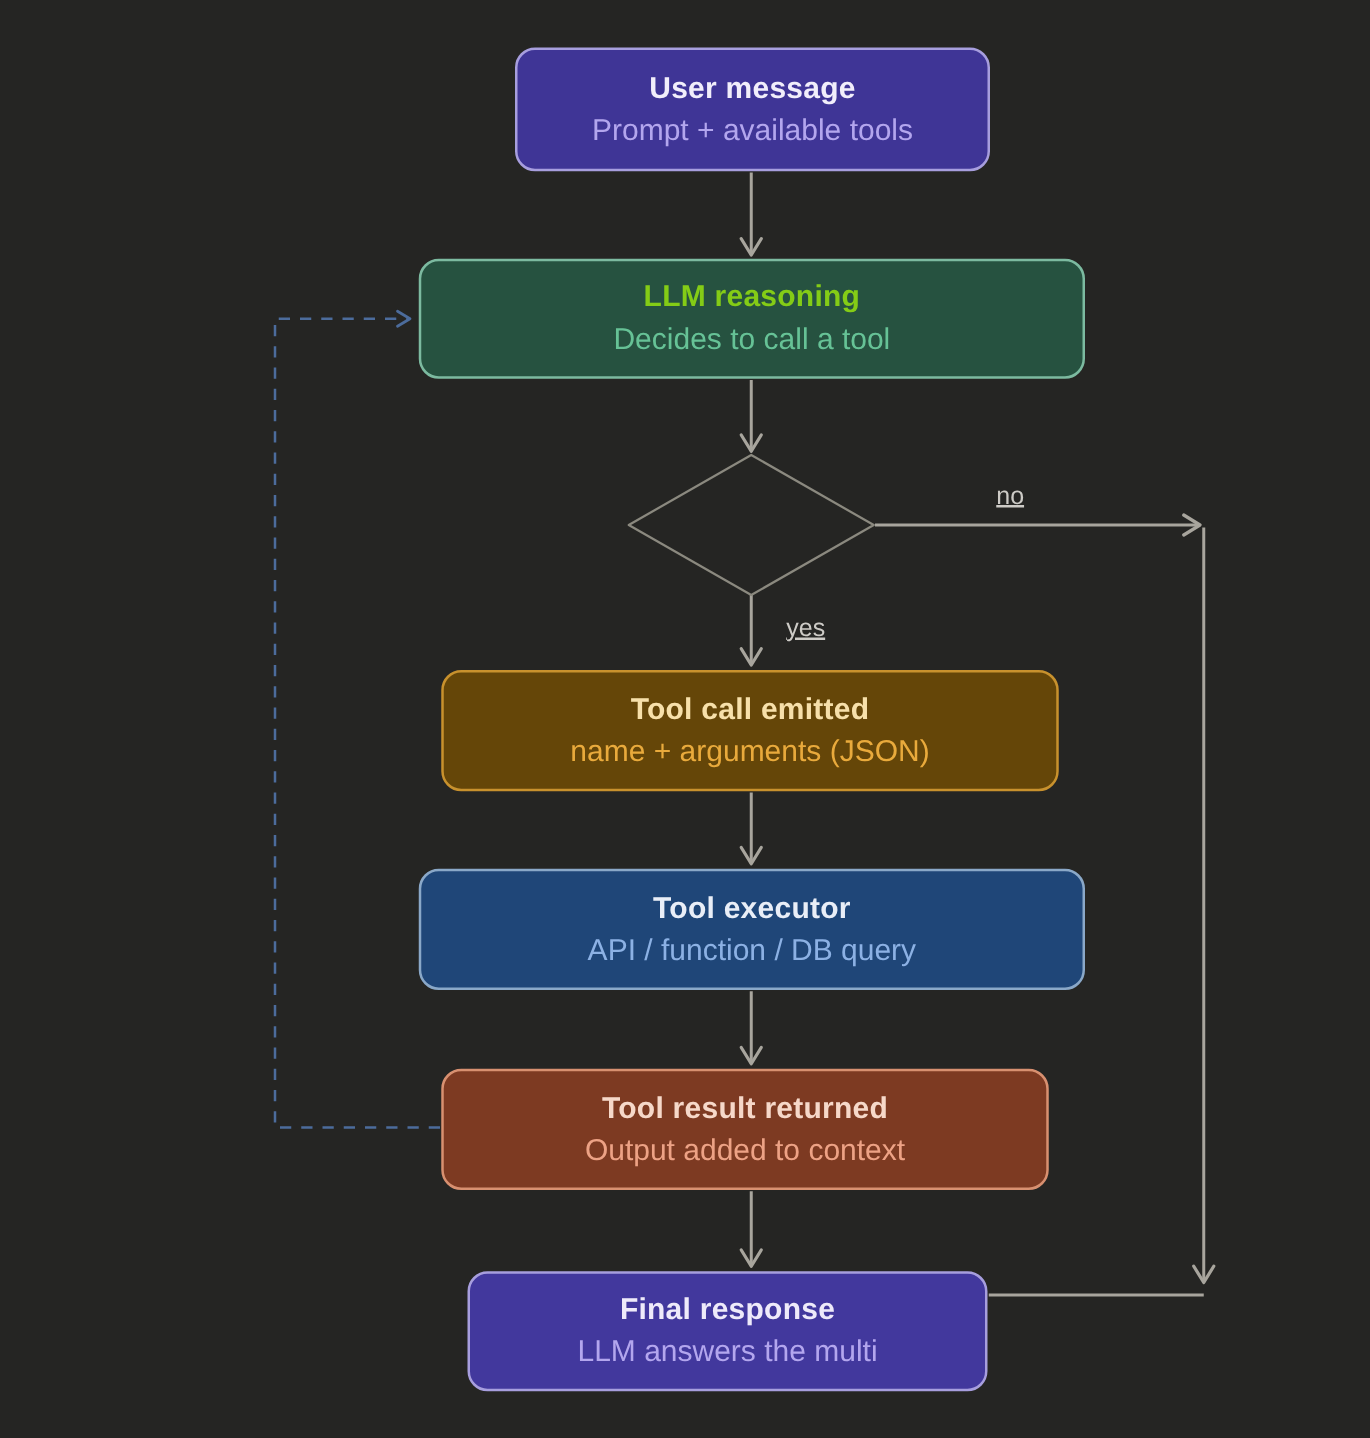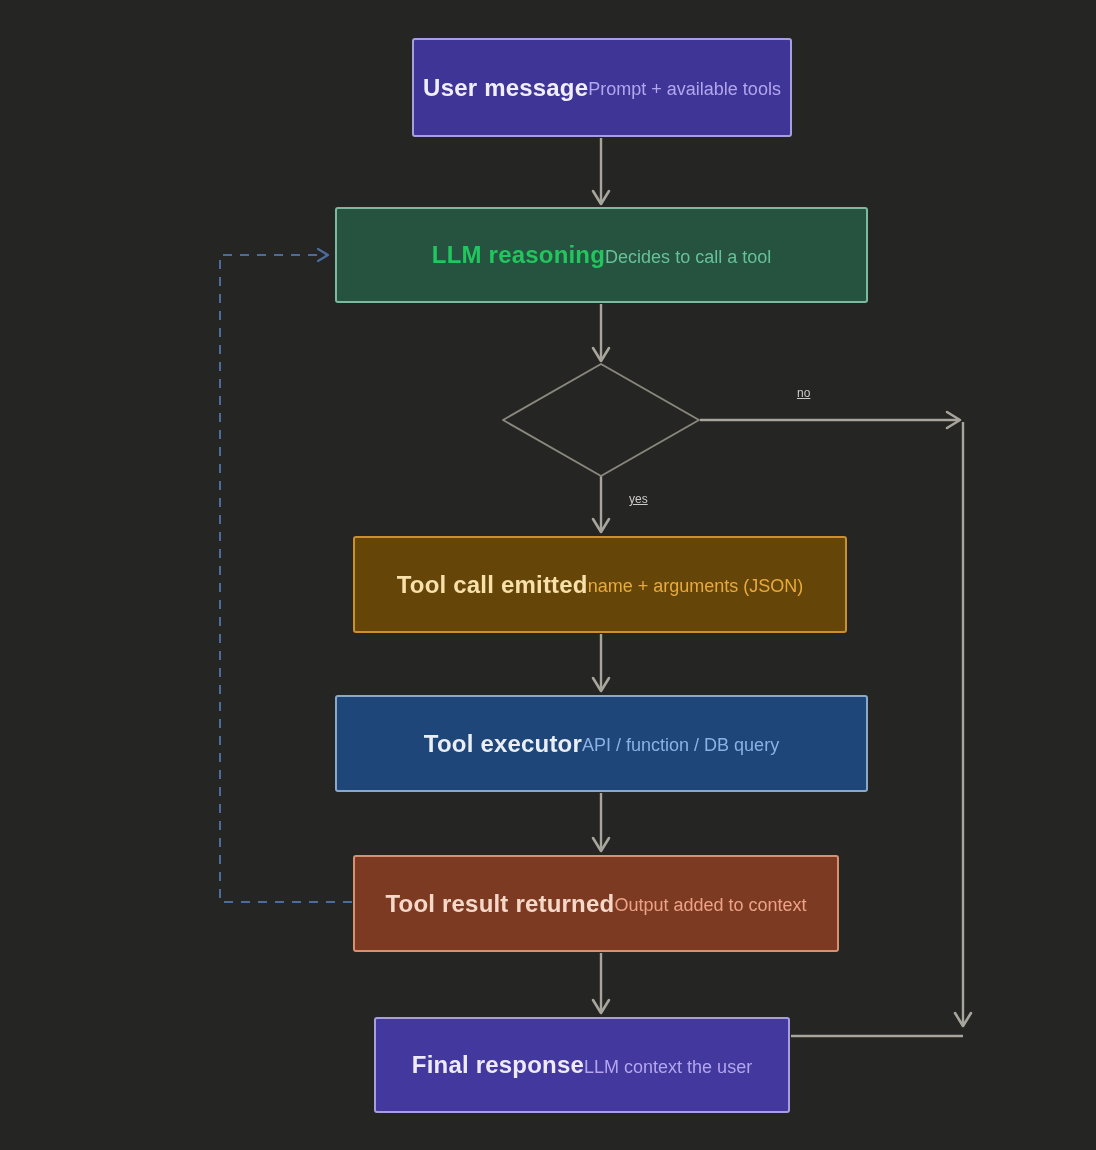--- a/index.html
+++ b/index.html
@@ -3,27 +3,27 @@
 <meta charset="utf-8">
 <style>
   html,body{margin:0;padding:0;background:#252523;}
   .stage{
     position:relative;width:1096px;height:1150px;overflow:hidden;
     background:#252523;
     font-family:"Liberation Sans","DejaVu Sans",sans-serif;
   }
   .layer{position:absolute;left:0;top:0;width:1096px;height:1150px;}
   .node{
-    position:absolute;border-radius:3px;border:2px solid transparent;
-    display:flex;flex-direction:row;align-items:center;justify-content:center;
+    position:absolute;border-radius:16px;border:2px solid transparent;
+    display:flex;flex-direction:column;align-items:center;justify-content:center;
     box-sizing:border-box;text-align:center;
   }
   .node-title{font-size:24px;font-weight:700;line-height:1.25;letter-spacing:.2px;}
-  .node-subtitle{font-size:18px;font-weight:400;margin-top:5px;line-height:1.2;}
-  .edge-label{position:absolute;font-size:12px;color:#cdcbc6;text-decoration:underline;}
+  .node-subtitle{font-size:24px;font-weight:400;margin-top:5px;line-height:1.2;}
+  .edge-label{position:absolute;font-size:20px;color:#cdcbc6;text-decoration:underline;}
   .decision-label{
     position:absolute;left:521px;top:394px;width:160px;text-align:center;
     font-size:20px;line-height:26px;color:#d6d4cf;
   }
   .loop-label{
     position:absolute;left:103px;top:570px;width:130px;text-align:center;
     font-size:21px;line-height:31px;color:#b5b3ae;
   }
   .loop-label span{display:block;}
 </style>
@@ -57,42 +57,42 @@
 
     <polygon points="601,364 699,420 601,476 503,420" fill="#252523" stroke="#8b897f" stroke-width="1.8" stroke-linejoin="round"></polygon>
   </svg>
 
   <div class="node" style="left: 412px; top: 38px; width: 380px; height: 99px; background: rgb(63, 53, 150); border-color: rgb(167, 158, 222);">
     <div class="node-title" style="color: rgb(241, 238, 251);">User message</div>
     <div class="node-subtitle" style="color: rgb(179, 166, 238);">Prompt + available tools</div>
   </div>
 
   <div class="node" style="left: 335px; top: 207px; width: 533px; height: 96px; background: rgb(38, 82, 64); border-color: rgb(124, 186, 160);">
-    <div class="node-title" style="color: #22c55e;">LLM reasoning</div>
+    <div class="node-title" style="color: #84cc16;">LLM reasoning</div>
     <div class="node-subtitle" style="color: rgb(102, 194, 150);">Decides to call a tool</div>
   </div>
 
   <div class="node" style="left: 353px; top: 536px; width: 494px; height: 97px; background: rgb(101, 70, 8); border-color: rgb(200, 145, 45);">
     <div class="node-title" style="color: rgb(247, 224, 170);">Tool call emitted</div>
     <div class="node-subtitle" style="color: rgb(233, 170, 60);">name + arguments (JSON)</div>
   </div>
 
   <div class="node" style="left: 335px; top: 695px; width: 533px; height: 97px; background: rgb(31, 70, 120); border-color: rgb(138, 168, 200);">
     <div class="node-title" style="color: rgb(233, 238, 247);">Tool executor</div>
     <div class="node-subtitle" style="color: rgb(140, 177, 228);">API / function / DB query</div>
   </div>
 
   <div class="node" style="left: 353px; top: 855px; width: 486px; height: 97px; background: rgb(125, 58, 34); border-color: rgb(216, 144, 112);">
     <div class="node-title" style="color: rgb(246, 216, 201);">Tool result returned</div>
     <div class="node-subtitle" style="color: rgb(237, 162, 133);">Output added to context</div>
   </div>
 
   <div class="node" style="left: 374px; top: 1017px; width: 416px; height: 96px; background: rgb(66, 56, 157); border-color: rgb(167, 158, 222); align-items: center;">
     <div class="node-title" style="color: rgb(238, 234, 250);">Final response</div>
-    <div class="node-subtitle" style="color: rgb(179, 166, 238);">LLM context the user</div>
+    <div class="node-subtitle" style="color: rgb(179, 166, 238);">LLM answers the multi</div>
   </div>
 
 
   <div class="edge-label" style="left:629px;top:492px;">yes</div>
   <div class="edge-label" style="left:797px;top:386px;">no</div>
 
 
 </div>
 
 </body></html>

